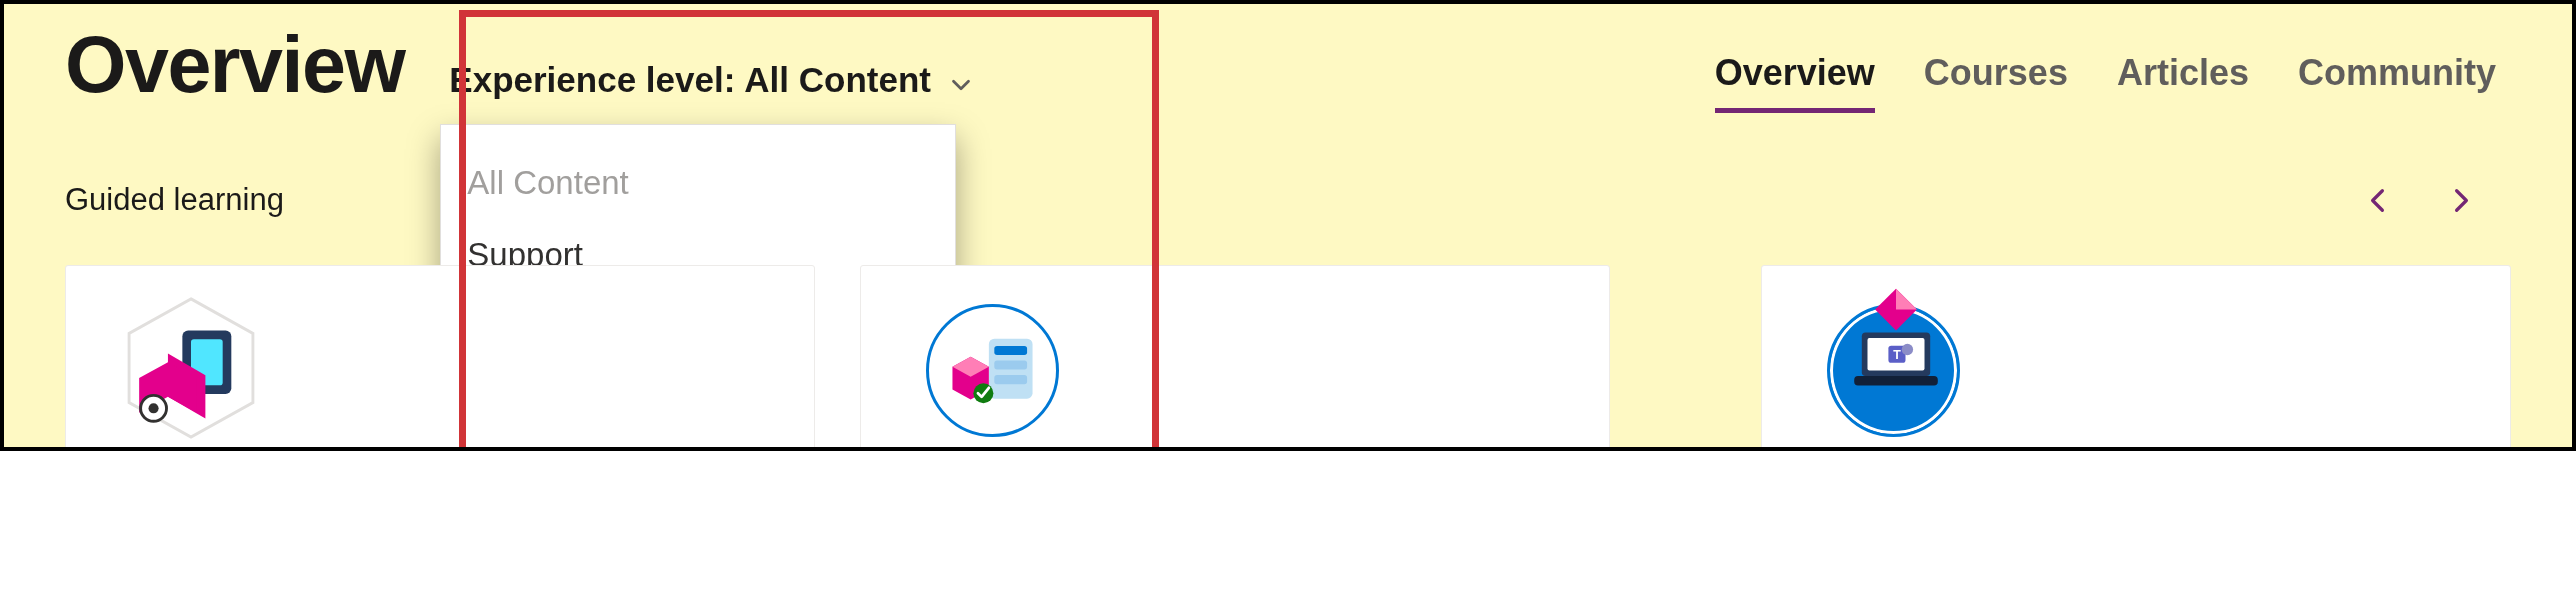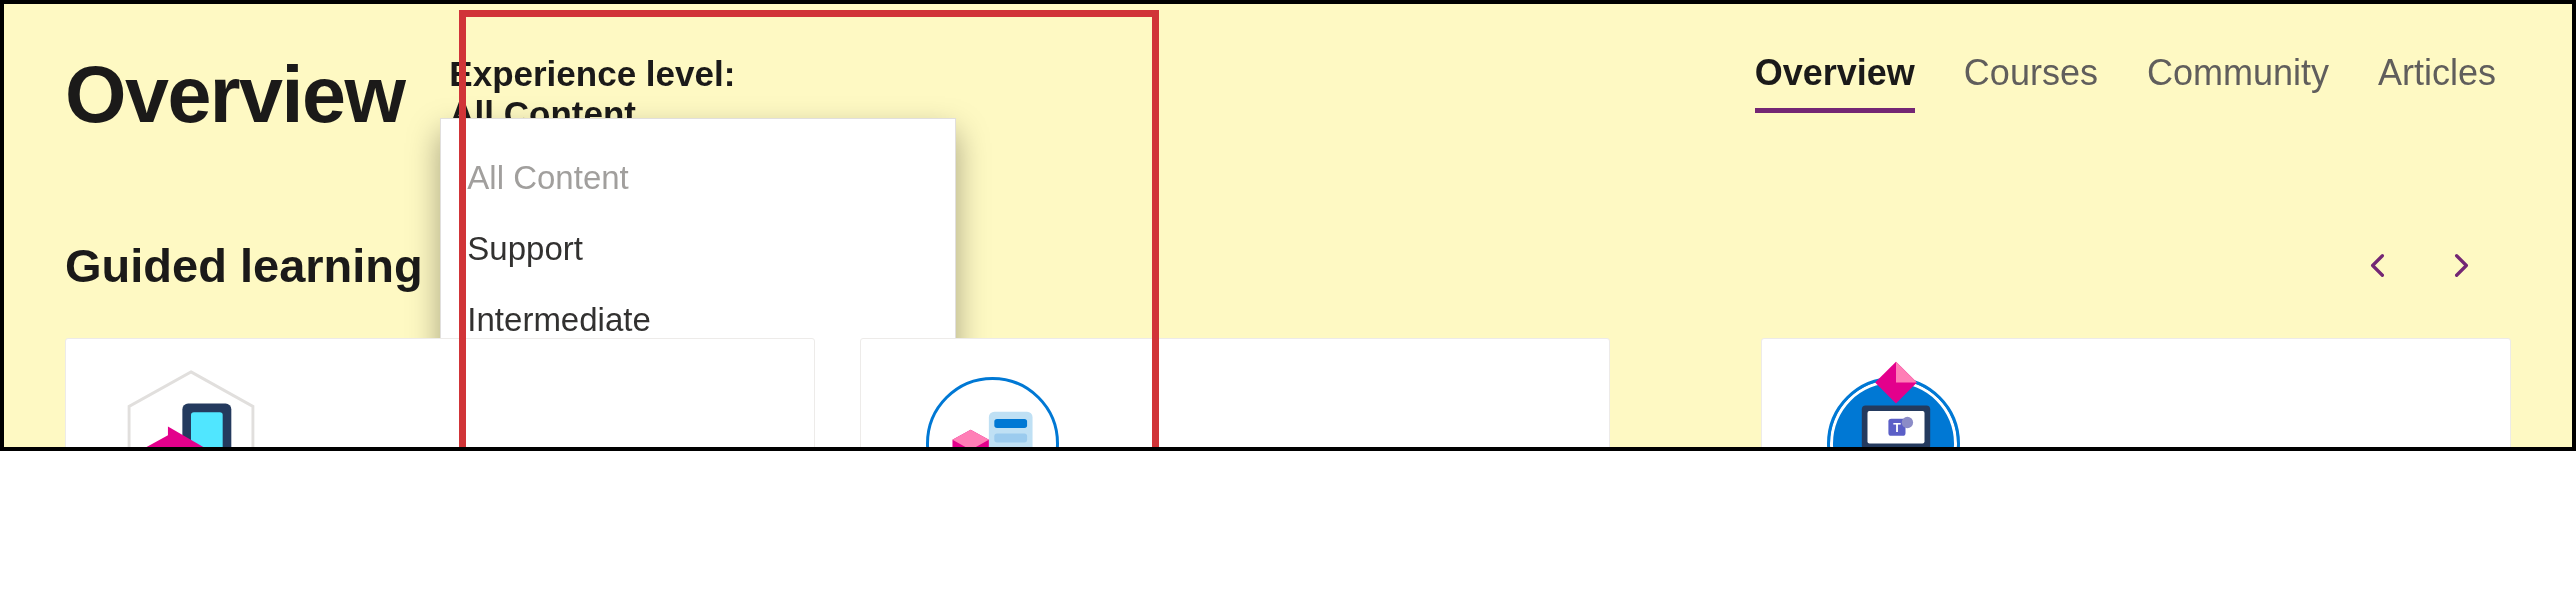--- a/index.html
+++ b/index.html
@@ -36,29 +36,28 @@
     color: #1b1a19;
   }
 
   .filter-wrap {
     position: relative;
     margin-left: 45px;
     margin-top: 29px;
   }
   .filter-btn {
     display: flex;
-    align-items: flex-start;
+    align-items: flex-end;
     font-size: 35px;
     font-weight: 600;
     color: #1b1a19;
     background: transparent;
     border: none;
     cursor: pointer;
     padding: 6px 0;
-    flex-direction: column;
   }
   .filter-btn .chev {
     margin-left: 15px;
   }
   .dropdown {
     position: absolute;
     top: 70px;
     left: -9px;
     width: 516px;
     background: #fff;
@@ -84,38 +83,39 @@
     gap: 49px;
     margin-top: 33px;
     padding-right: 15px;
   }
   .nav-tabs .tab {
     font-size: 36px;
     color: #605e5c;
     padding-bottom: 13.6px;
     cursor: pointer;
     border-bottom: 4.5px solid transparent;
+    font-weight: bold;
   }
   .nav-tabs .tab.active {
     color: #1b1a19;
     font-weight: 600;
     border-bottom: 5.3px solid #742774;
   }
 
   
   .section-row {
     display: flex;
     align-items: center;
     justify-content: space-between;
     padding: 0 61px;
     margin-top: 68px;
   }
   .section-title {
-    font-size: 47px;
-    font-weight: 700;
+    font-size: 31px;
+    font-weight: 400;
     color: #1b1a19;
   }
   .carousel-nav {
     display: flex;
     gap: 45px;
     padding-right: 30px;
   }
   .carousel-nav .arrow {
     cursor: pointer;
   }
@@ -205,22 +205,22 @@
           <div class="opt">Support</div>
           <div class="opt">Intermediate</div>
           <div class="opt">Advanced</div>
         </div>
       </div>
     </div>
 
     <nav class="nav-tabs">
       <div class="tab active">Overview</div>
       <div class="tab">Courses</div>
+      <div class="tab">Articles</div>
       <div class="tab">Community</div>
-      <div class="tab">Articles</div>
     </nav>
   </div>
 
   <div class="section-row">
     <h2 class="section-title">Guided learning</h2>
     <div class="carousel-nav">
       <span class="arrow">
         <svg width="39" height="39" viewBox="0 0 24 24" fill="none" stroke="#742774" stroke-width="2" stroke-linecap="round" stroke-linejoin="round">
             <polyline points="15 18 9 12 15 6"></polyline>
           </svg>

